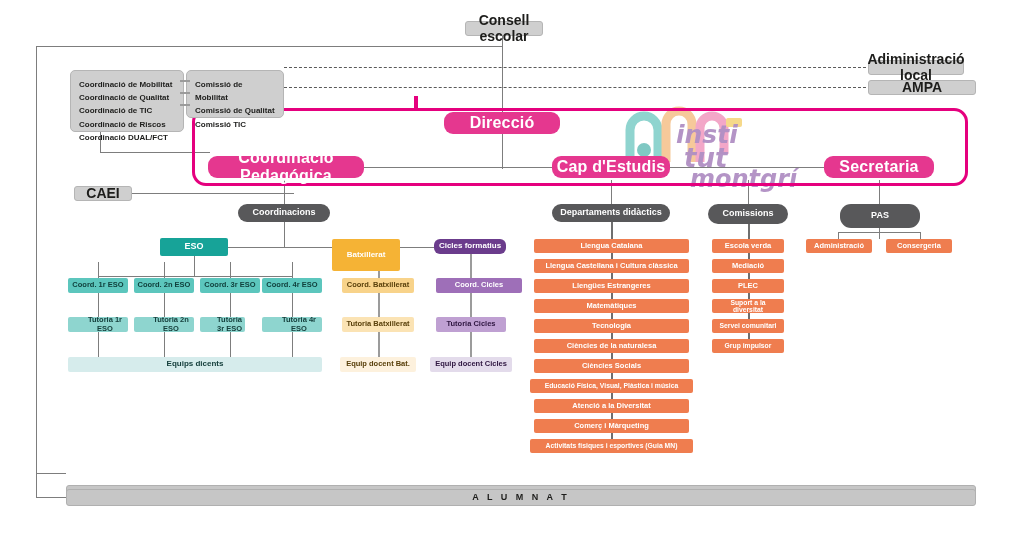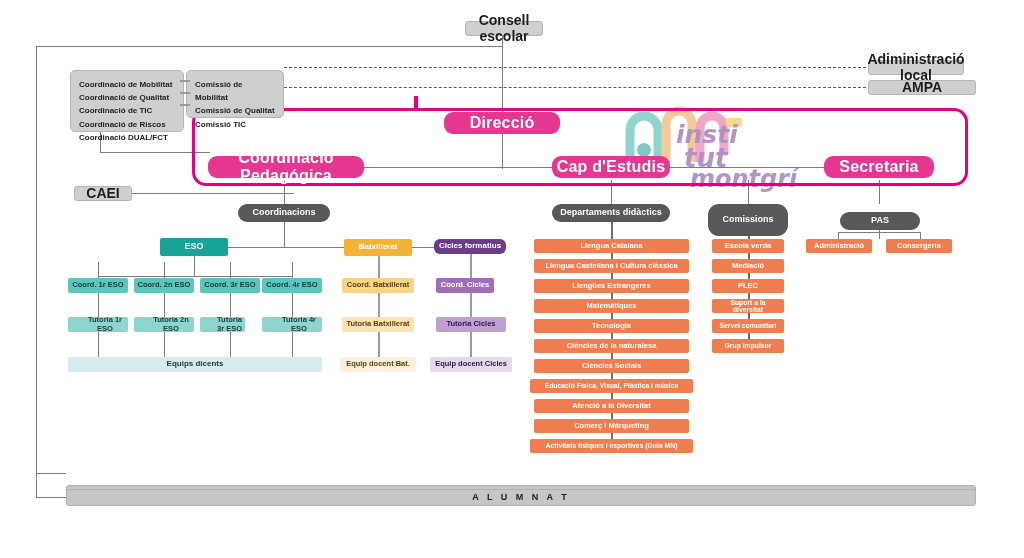--- a/index.html
+++ b/index.html
@@ -119,22 +119,22 @@
   <div class="node pink" style="left:824px;top:156px;width:110px;height:22px;">Secretaria</div>
 
   <div class="ln lnh" style="left:364px;top:167px;width:188px;height:1px;z-index:4;"></div>
   <div class="ln lnh" style="left:670px;top:167px;width:154px;height:1px;z-index:4;"></div>
 
   <div class="node grey" style="left:74px;top:186px;width:58px;height:15px;">CAEI</div>
   <div class="ln lnh" style="left:132px;top:193px;width:162px;height:1px;"></div>
 
   <div class="node dark" style="left:238px;top:204px;width:92px;height:18px;">Coordinacions</div>
   <div class="node dark" style="left:552px;top:204px;width:118px;height:18px;">Departaments didàctics</div>
-  <div class="node dark" style="left:708px;top:204px;width:80px;height:32px;">Comissions</div>
-  <div class="node dark" style="left:840px;top:212px;width:80px;height:18px;">PAS</div>
+  <div class="node dark" style="left:708px;top:204px;width:80px;height:20px;">Comissions</div>
+  <div class="node dark" style="left:840px;top:204px;width:80px;height:24px;">PAS</div>
 
   <div class="ln lnv" style="left:284px;top:180px;width:1px;height:24px;"></div>
   <div class="ln lnv" style="left:611px;top:180px;width:1px;height:24px;"></div>
   <div class="ln lnv" style="left:748px;top:180px;width:1px;height:24px;"></div>
   <div class="ln lnv" style="left:879px;top:180px;width:1px;height:24px;"></div>
 
   <div class="ln lnv" style="left:284px;top:222px;width:1px;height:25px;"></div>
   <div class="ln lnh" style="left:196px;top:247px;width:284px;height:1px;"></div>
 
   <div class="node teal" style="left:160px;top:238px;width:68px;height:18px;">ESO</div>
@@ -161,29 +161,29 @@
   <div class="node teal3" style="left:200px;top:317px;width:45px;height:15px;">Tutoria 3r ESO</div>
   <div class="node teal3" style="left:262px;top:317px;width:60px;height:15px;">Tutoria 4r ESO</div>
 
   <div class="ln lnv" style="left:98px;top:332px;width:1px;height:25px;"></div>
   <div class="ln lnv" style="left:164px;top:332px;width:1px;height:25px;"></div>
   <div class="ln lnv" style="left:230px;top:332px;width:1px;height:25px;"></div>
   <div class="ln lnv" style="left:292px;top:332px;width:1px;height:25px;"></div>
 
   <div class="node teal4" style="left:68px;top:357px;width:254px;height:15px;">Equips dicents</div>
 
-  <div class="node amber" style="left:344px;top:239px;width:68px;height:17px;">Batxillerat</div>
+  <div class="node amber" style="left:332px;top:239px;width:68px;height:32px;">Batxillerat</div>
   <div class="ln lnv" style="left:378px;top:254px;width:2px;height:110px;background:#9b9b9b;"></div>
   <div class="node amber2" style="left:342px;top:278px;width:72px;height:15px;">Coord. Batxillerat</div>
   <div class="node amber3" style="left:342px;top:317px;width:72px;height:15px;">Tutoria Batxillerat</div>
   <div class="node amber4" style="left:340px;top:357px;width:76px;height:15px;">Equip docent Bat.</div>
 
   <div class="node purple" style="left:434px;top:239px;width:72px;height:15px;">Cicles formatius</div>
   <div class="ln lnv" style="left:470px;top:254px;width:2px;height:110px;background:#9b9b9b;"></div>
-  <div class="node purple2" style="left:436px;top:278px;width:58px;height:15px;">Coord. Cicles</div>
+  <div class="node purple2" style="left:436px;top:278px;width:86px;height:15px;">Coord. Cicles</div>
   <div class="node purple3" style="left:436px;top:317px;width:70px;height:15px;">Tutoria Cicles</div>
   <div class="node purple4" style="left:430px;top:357px;width:82px;height:15px;">Equip docent Cicles</div>
 
   <div class="ln lnv" style="left:611px;top:222px;width:2px;height:225px;background:#6f6f6f;"></div>
   <div class="node orange" style="left:534px;top:239px;width:155px;height:14px;">Llengua Catalana</div>
   <div class="node orange" style="left:534px;top:259px;width:155px;height:14px;">Llengua Castellana i Cultura clàssica</div>
   <div class="node orange" style="left:534px;top:279px;width:155px;height:14px;">Llengües Estrangeres</div>
   <div class="node orange" style="left:534px;top:299px;width:155px;height:14px;">Matemàtiques</div>
   <div class="node orange" style="left:534px;top:319px;width:155px;height:14px;">Tecnologia</div>
   <div class="node orange" style="left:534px;top:339px;width:155px;height:14px;">Ciències de la naturalesa</div>

